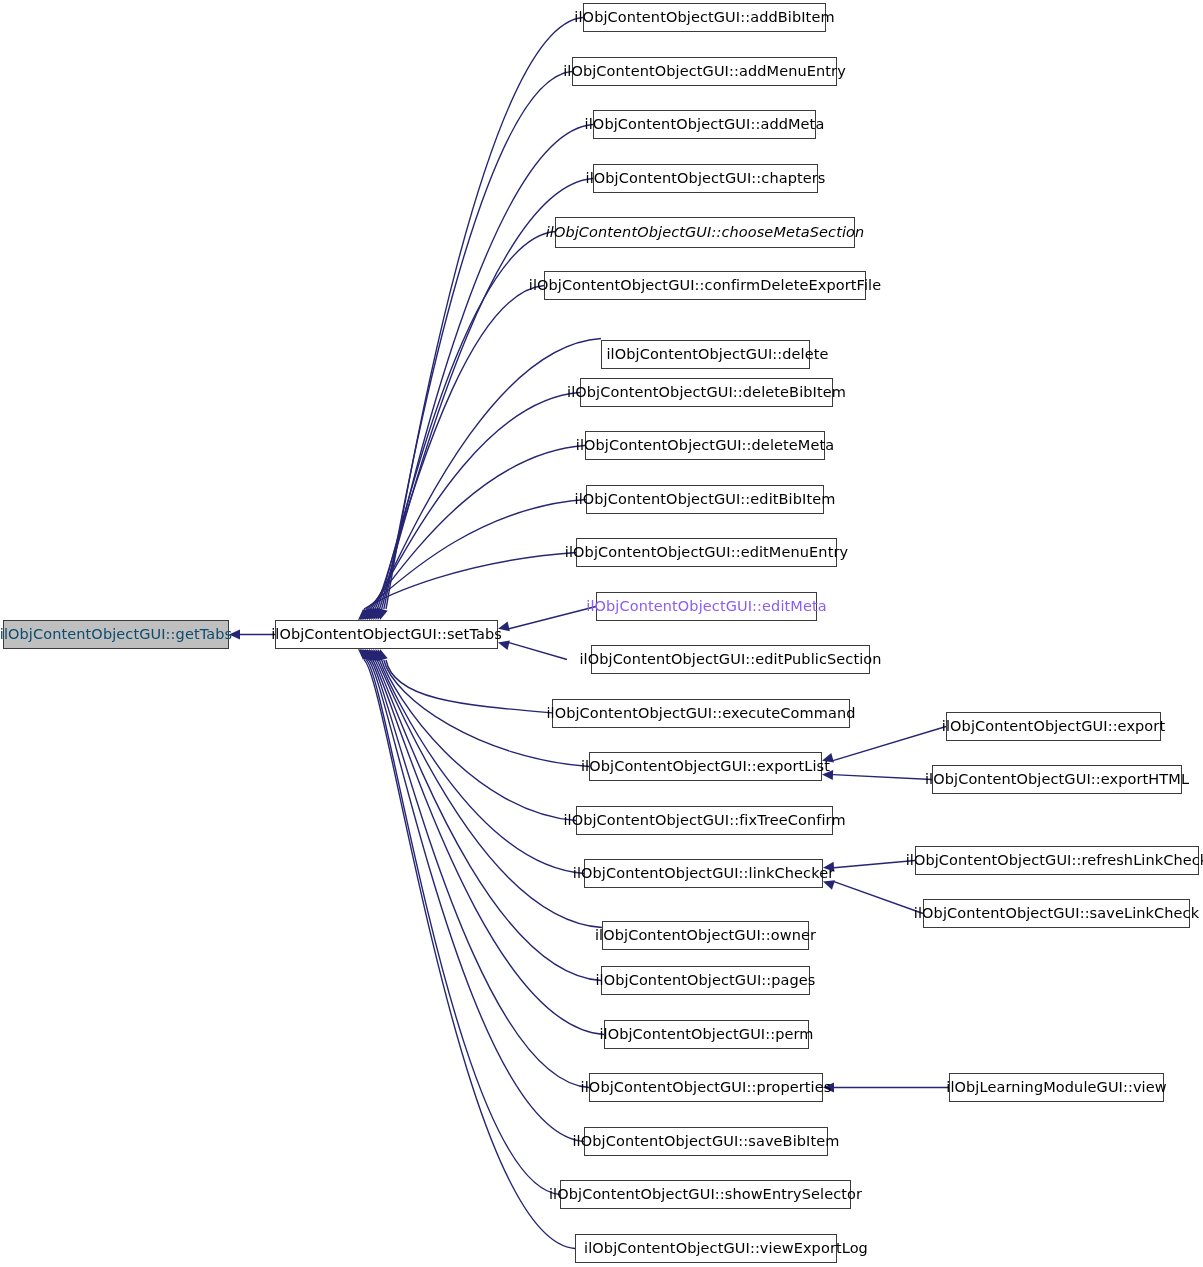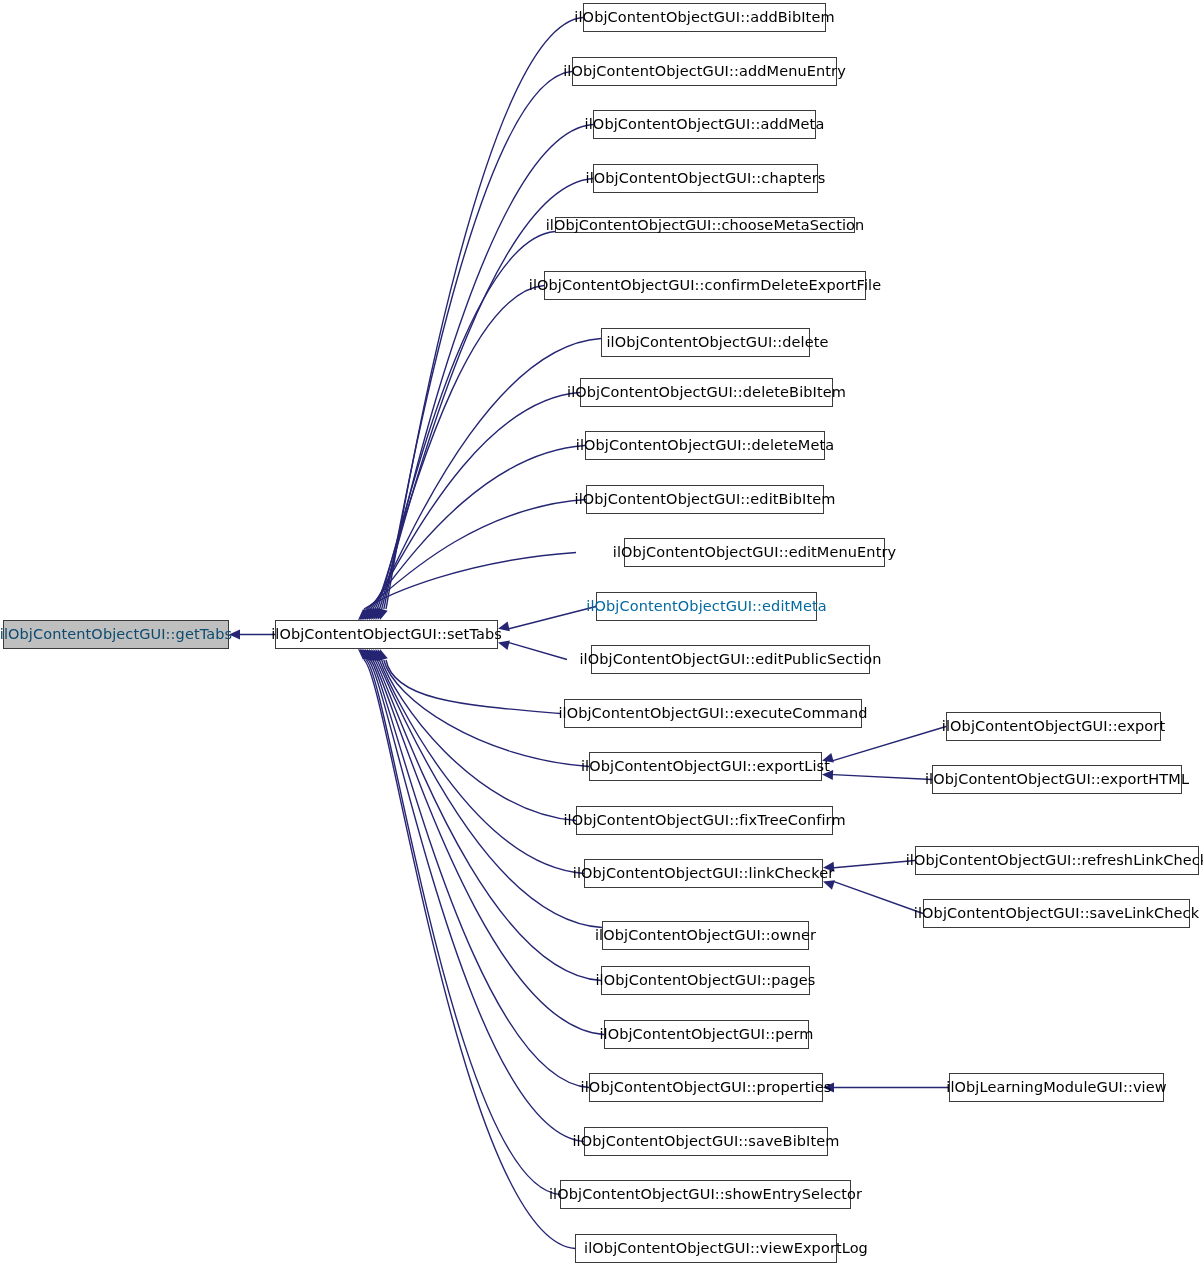--- a/index.html
+++ b/index.html
@@ -123,48 +123,48 @@
       </div>
       <div class="node" style="left: 572px; top: 57px; width: 265px; height: 29px; border-color: rgb(59, 59, 59); background: rgb(255, 255, 255);">
         <span class="node-label" style="color: rgb(0, 0, 0);">ilObjContentObjectGUI::addMenuEntry</span>
       </div>
       <div class="node" style="left: 593px; top: 110px; width: 223px; height: 29px; border-color: rgb(59, 59, 59); background: rgb(255, 255, 255);">
         <span class="node-label" style="color: rgb(0, 0, 0);">ilObjContentObjectGUI::addMeta</span>
       </div>
       <div class="node" style="left: 593px; top: 164px; width: 225px; height: 29px; border-color: rgb(59, 59, 59); background: rgb(255, 255, 255);">
         <span class="node-label" style="color: rgb(0, 0, 0);">ilObjContentObjectGUI::chapters</span>
       </div>
-      <div class="node" style="left: 555px; top: 217px; width: 300px; height: 16px; border-color: rgb(59, 59, 59); background: rgb(255, 255, 255);">
+      <div class="node" style="left: 555px; top: 217px; width: 300px; height: 31px; border-color: rgb(59, 59, 59); background: rgb(255, 255, 255); font-style: italic;">
         <span class="node-label" style="color: rgb(0, 0, 0);">ilObjContentObjectGUI::chooseMetaSection</span>
       </div>
       <div class="node" style="left: 544px; top: 271px; width: 322px; height: 29px; border-color: rgb(59, 59, 59); background: rgb(255, 255, 255);">
         <span class="node-label" style="color: rgb(0, 0, 0);">ilObjContentObjectGUI::confirmDeleteExportFile</span>
       </div>
-      <div class="node" style="left: 601px; top: 328px; width: 209px; height: 29px; border-color: rgb(59, 59, 59); background: rgb(255, 255, 255); padding-left: 24px;">
+      <div class="node" style="left: 601px; top: 340px; width: 209px; height: 29px; border-color: rgb(59, 59, 59); background: rgb(255, 255, 255); padding-left: 24px;">
         <span class="node-label" style="color: rgb(0, 0, 0);">ilObjContentObjectGUI::delete</span>
       </div>
       <div class="node" style="left: 580px; top: 378px; width: 253px; height: 29px; border-color: rgb(59, 59, 59); background: rgb(255, 255, 255);">
         <span class="node-label" style="color: rgb(0, 0, 0);">ilObjContentObjectGUI::deleteBibItem</span>
       </div>
       <div class="node" style="left: 585px; top: 431px; width: 240px; height: 29px; border-color: rgb(59, 59, 59); background: rgb(255, 255, 255);">
         <span class="node-label" style="color: rgb(0, 0, 0);">ilObjContentObjectGUI::deleteMeta</span>
       </div>
       <div class="node" style="left: 586px; top: 485px; width: 238px; height: 29px; border-color: rgb(59, 59, 59); background: rgb(255, 255, 255);">
         <span class="node-label" style="color: rgb(0, 0, 0);">ilObjContentObjectGUI::editBibItem</span>
       </div>
-      <div class="node" style="left: 576px; top: 538px; width: 261px; height: 29px; border-color: rgb(59, 59, 59); background: rgb(255, 255, 255); margin-left: 48px;">
+      <div class="node" style="left: 576px; top: 538px; width: 261px; height: 29px; border-color: rgb(59, 59, 59); background: rgb(255, 255, 255);">
         <span class="node-label" style="color: rgb(0, 0, 0);">ilObjContentObjectGUI::editMenuEntry</span>
       </div>
       <div class="node" style="left: 596px; top: 592px; width: 221px; height: 29px; border-color: rgb(59, 59, 59); background: rgb(255, 255, 255);">
-        <span class="node-label" style="color: #0369a1;">ilObjContentObjectGUI::editMeta</span>
+        <span class="node-label" style="color: #8b5cf6;">ilObjContentObjectGUI::editMeta</span>
       </div>
       <div class="node" style="left: 567px; top: 645px; width: 279px; height: 29px; border-color: rgb(59, 59, 59); background: rgb(255, 255, 255); margin-left: 24px;">
         <span class="node-label" style="color: rgb(0, 0, 0);">ilObjContentObjectGUI::editPublicSection</span>
       </div>
-      <div class="node" style="left: 564px; top: 699px; width: 298px; height: 29px; border-color: rgb(59, 59, 59); background: rgb(255, 255, 255);">
+      <div class="node" style="left: 552px; top: 699px; width: 298px; height: 29px; border-color: rgb(59, 59, 59); background: rgb(255, 255, 255);">
         <span class="node-label" style="color: rgb(0, 0, 0);">ilObjContentObjectGUI::executeCommand</span>
       </div>
       <div class="node" style="left: 589px; top: 752px; width: 233px; height: 29px; border-color: rgb(59, 59, 59); background: rgb(255, 255, 255);">
         <span class="node-label" style="color: rgb(0, 0, 0);">ilObjContentObjectGUI::exportList</span>
       </div>
       <div class="node" style="left: 576px; top: 806px; width: 257px; height: 29px; border-color: rgb(59, 59, 59); background: rgb(255, 255, 255);">
         <span class="node-label" style="color: rgb(0, 0, 0);">ilObjContentObjectGUI::fixTreeConfirm</span>
       </div>
       <div class="node" style="left: 584px; top: 859px; width: 239px; height: 29px; border-color: rgb(59, 59, 59); background: rgb(255, 255, 255);">
         <span class="node-label" style="color: rgb(0, 0, 0);">ilObjContentObjectGUI::linkChecker</span>

